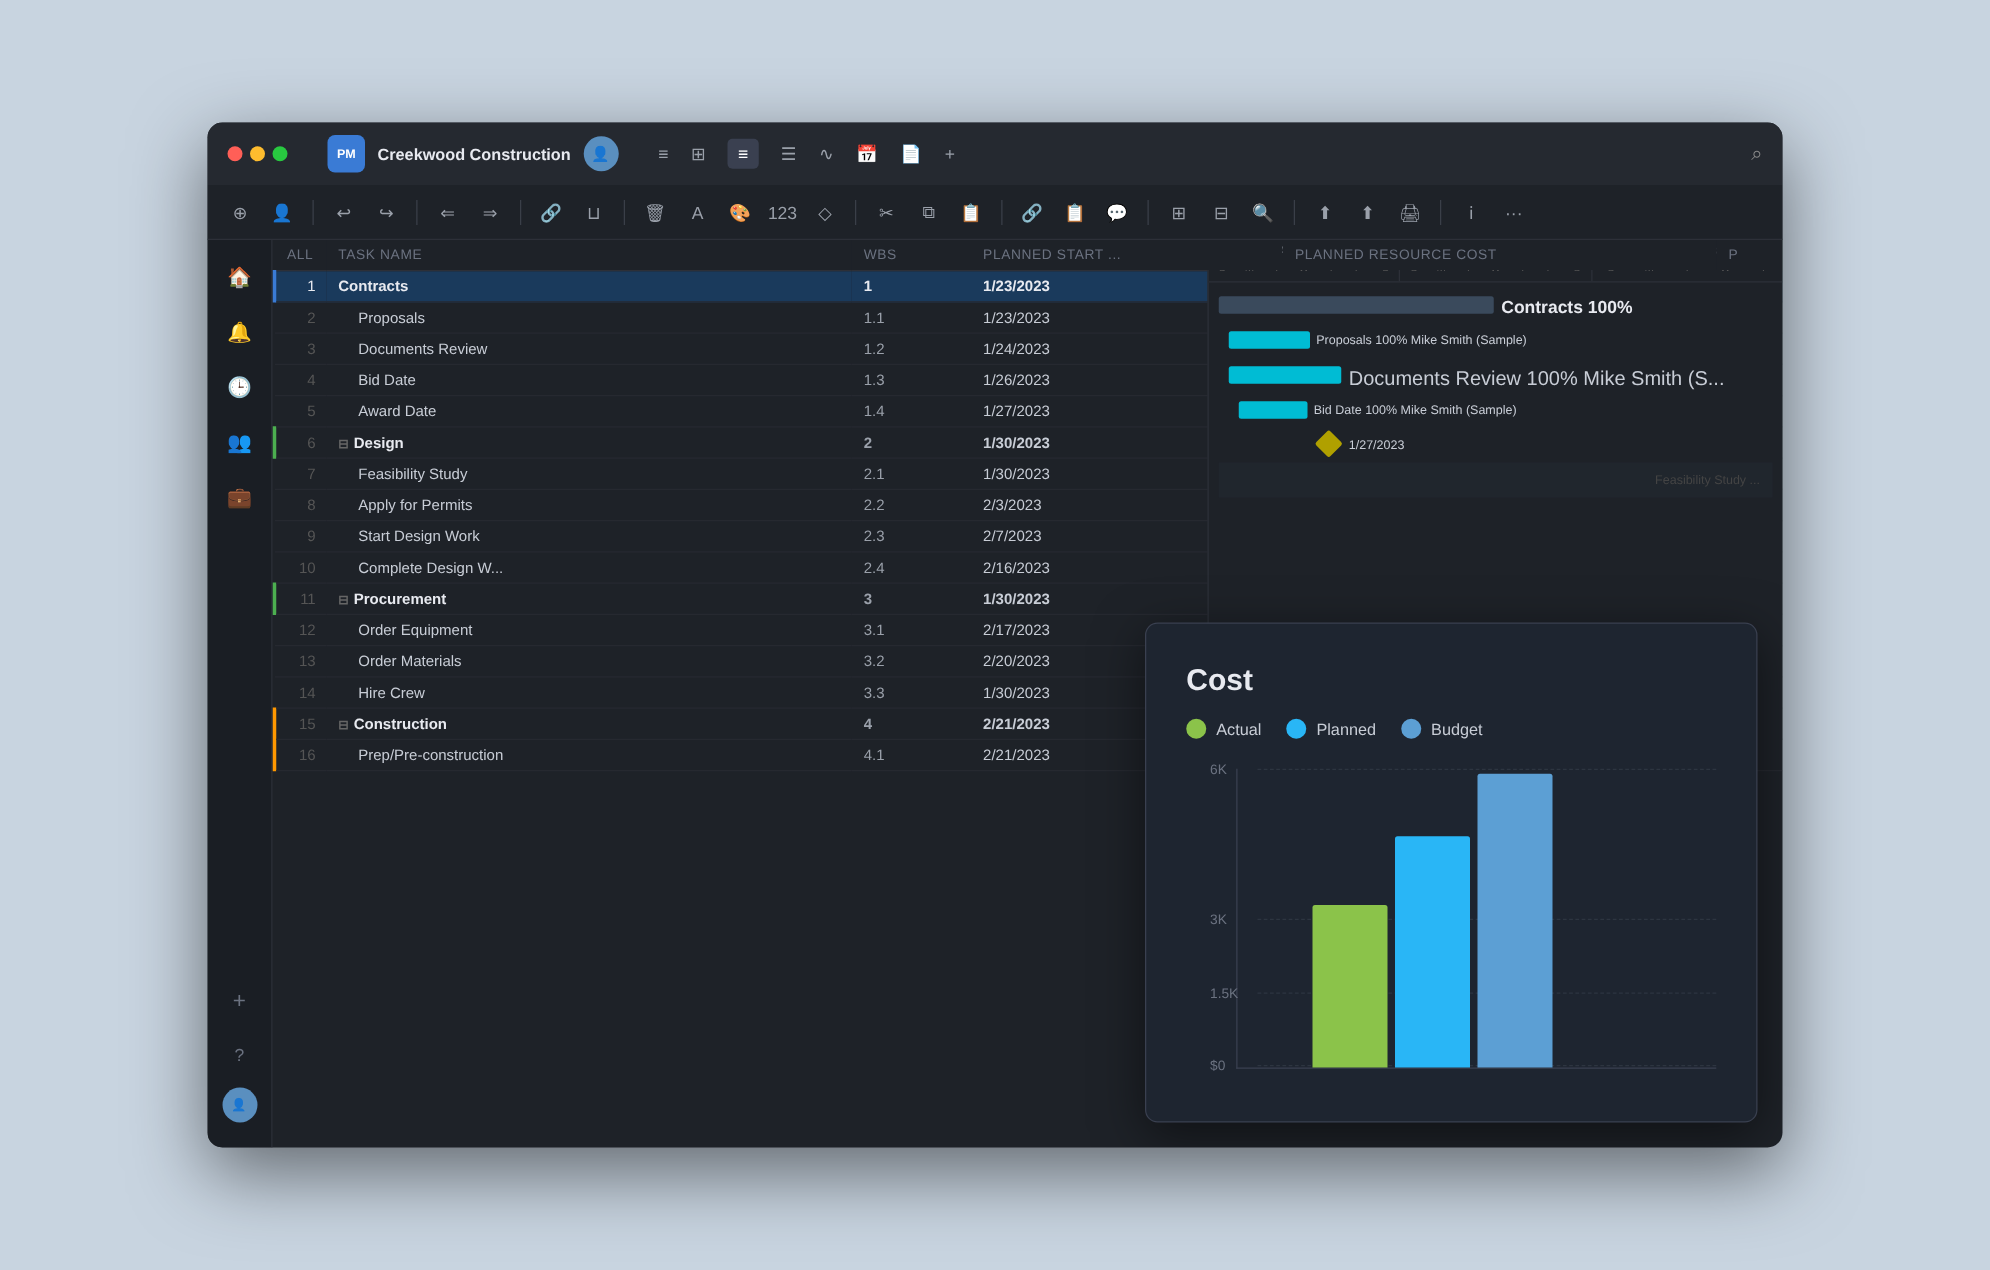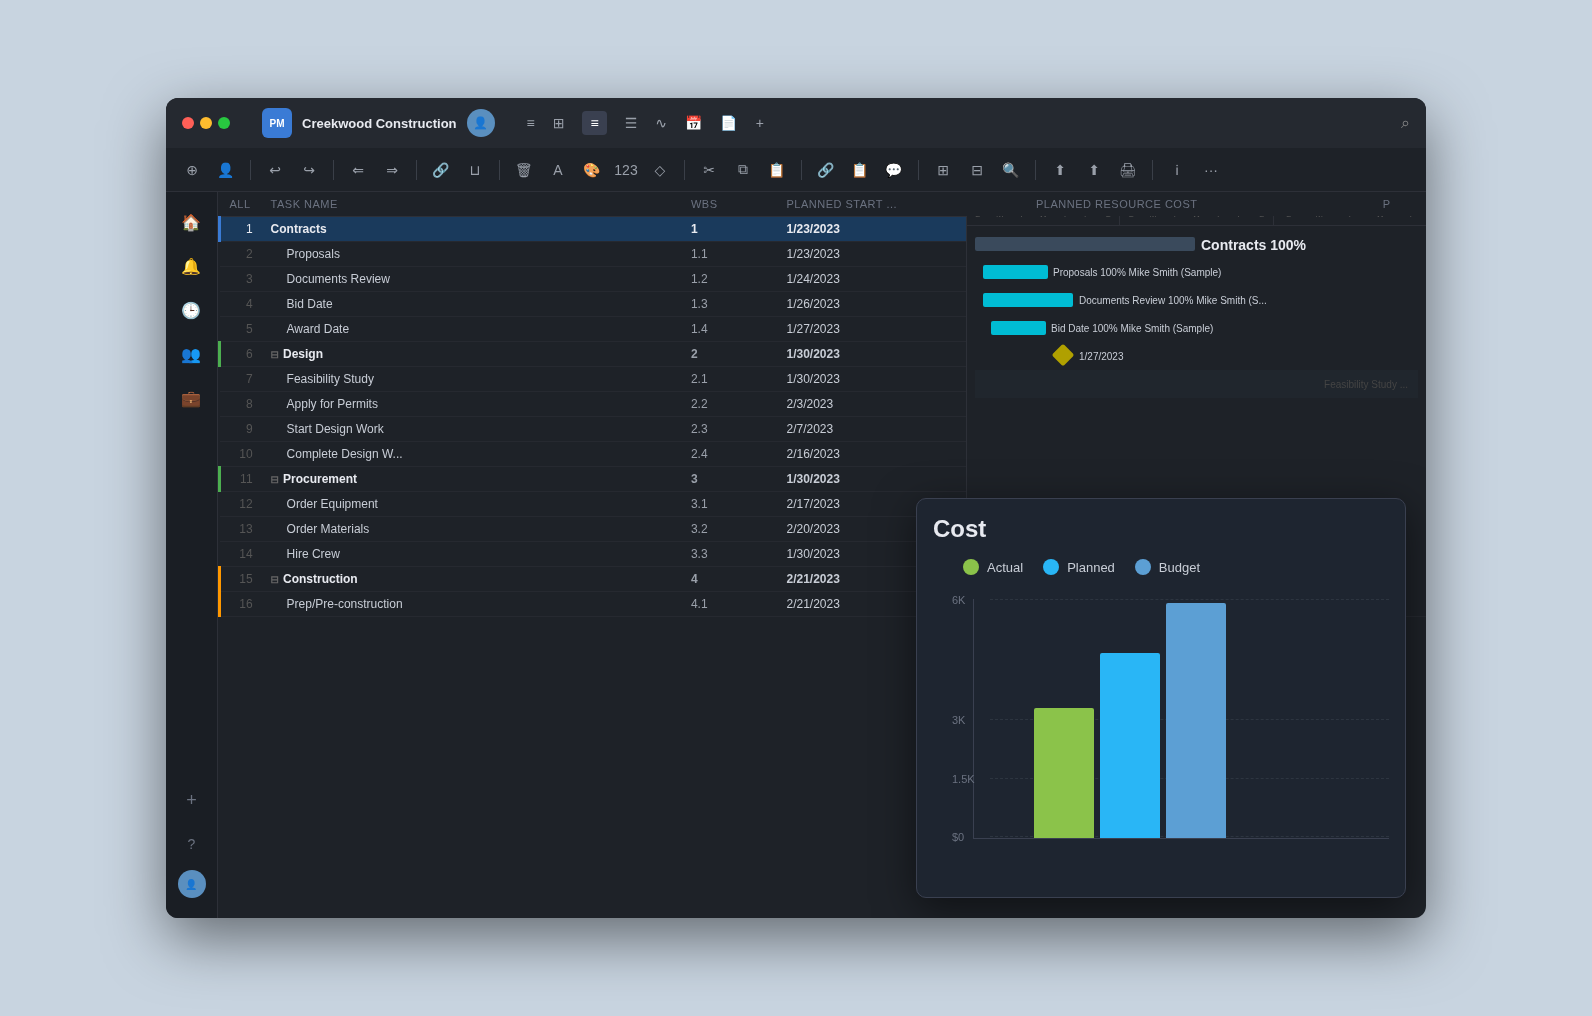--- a/index.html
+++ b/index.html
@@ -245,34 +245,33 @@
     .cost-popup {
       position: absolute;
       bottom: 20px;
       right: 20px;
       width: 490px;
       height: 400px;
       background: #1e2530;
       border-radius: 10px;
       border: 1px solid #3a4050;
       box-shadow: 0 10px 40px rgba(0,0,0,0.5);
-      padding: 16px;
+      padding: 32px;
       z-index: 100;
     }
     .cost-title {
       font-size: 24px;
       font-weight: 600;
       color: #e8eaf0;
       margin-bottom: 16px;
     }
     .legend {
       display: flex;
       gap: 20px;
       margin-bottom: 24px;
-      margin-left: 30px;
     }
     .legend-item {
       display: flex;
       align-items: center;
       gap: 8px;
       font-size: 13px;
       color: #c8cdd6;
     }
     .legend-dot {
       width: 16px;
@@ -449,21 +448,21 @@
               <span style="position:absolute; left:226px; font-size:14px; color:#e8eaf0; font-weight:600; top:7px;">Contracts  100%</span>
             </div>
 
             <div style="height:28px; display:flex; align-items:center; position:relative;">
               <div style="position:absolute; left:8px; top:7px; width:65px; height:14px; background:#00bcd4; border-radius:2px;"></div>
               <span style="position:absolute; left:78px; font-size:10px; color:#c8cdd6; top:9px;">Proposals  100%  Mike Smith (Sample)</span>
             </div>
 
             <div style="height:28px; display:flex; align-items:center; position:relative;">
               <div style="position:absolute; left:8px; top:7px; width:90px; height:14px; background:#00bcd4; border-radius:2px;"></div>
-              <span style="position:absolute; left:104px; font-size:10px; color:#c8cdd6; top:9px;">Documents Review  100%  Mike Smith (S...</span>
+              <span style="position:absolute; left:104px; font-size:16px; color:#c8cdd6; top:9px;">Documents Review  100%  Mike Smith (S...</span>
             </div>
 
             <div style="height:28px; display:flex; align-items:center; position:relative;">
               <div style="position:absolute; left:16px; top:7px; width:55px; height:14px; background:#00bcd4; border-radius:2px;"></div>
               <span style="position:absolute; left:76px; font-size:10px; color:#c8cdd6; top:9px;">Bid Date  100%  Mike Smith (Sample)</span>
             </div>
 
             <div style="height:28px; display:flex; align-items:center; position:relative;">
               <div style="position:absolute; left:80px; top:5px; width:16px; height:16px; background:#b0a000; transform:rotate(45deg); border-radius:2px;"></div>
               <span style="position:absolute; left:104px; font-size:10px; color:#c8cdd6; top:9px;">1/27/2023</span>

